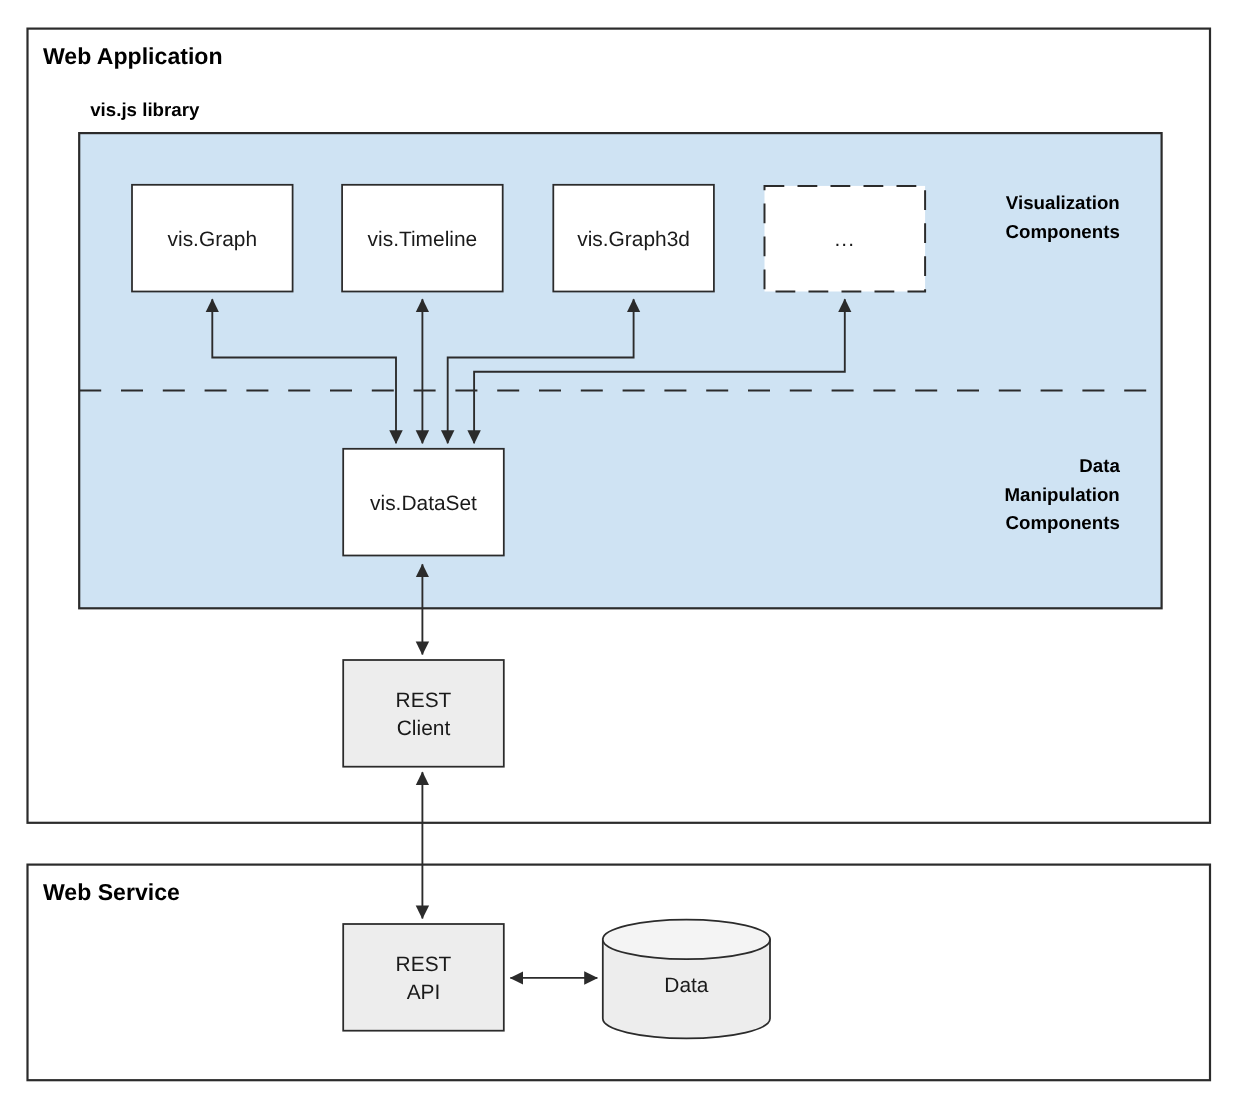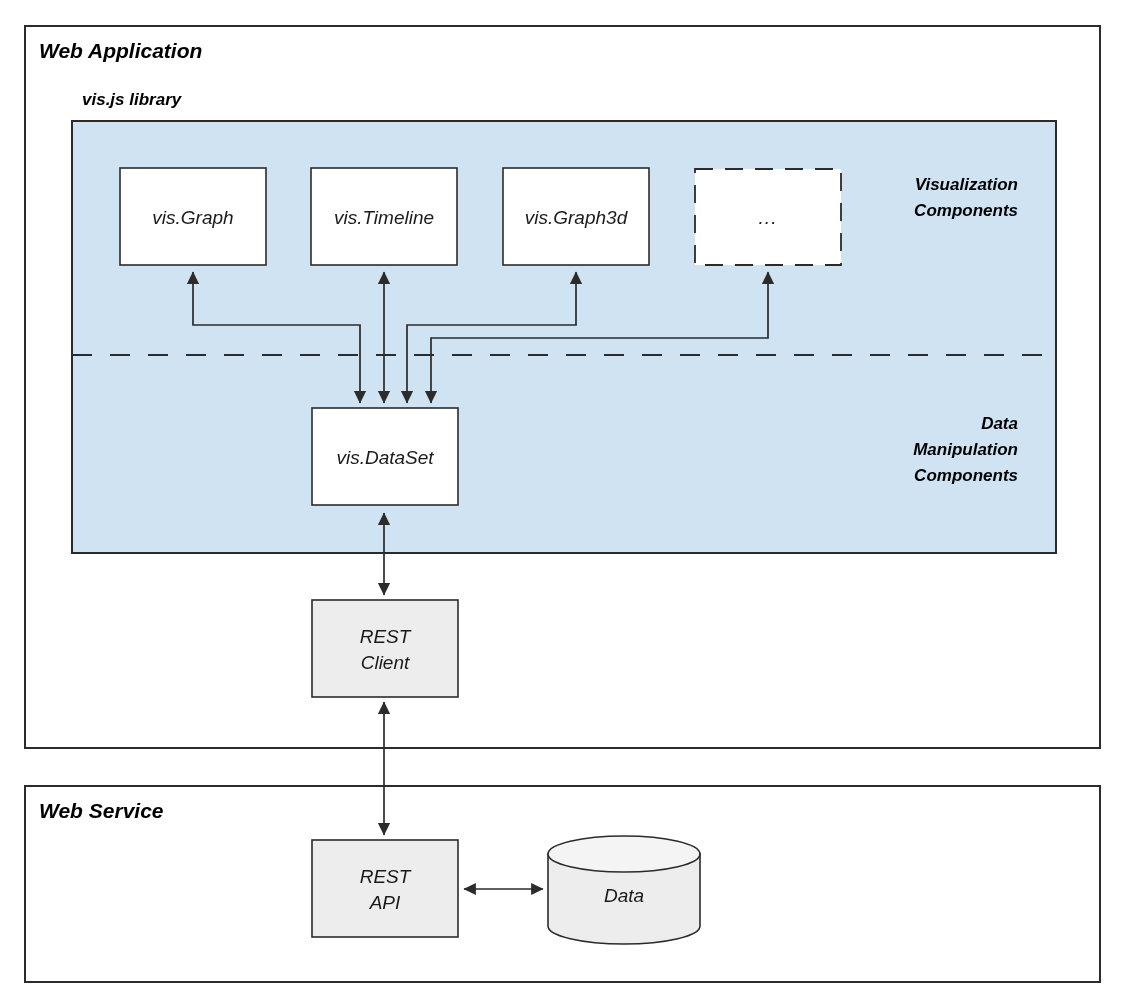--- a/index.html
+++ b/index.html
@@ -11,21 +11,20 @@
   body {
     width: 1128px;
     height: 1008px;
     font-family: "Liberation Sans", sans-serif;
     overflow: hidden;
   }
   #diagram-root {
     position: relative;
     width: 1128px;
     height: 1008px;
-    font-style: italic;
   }
   svg#diagram {
     display: block;
     width: 1128px;
     height: 1008px;
   }
   .container-box {
     fill: #ffffff;
     stroke: #2b2b2b;
     stroke-width: 2;

